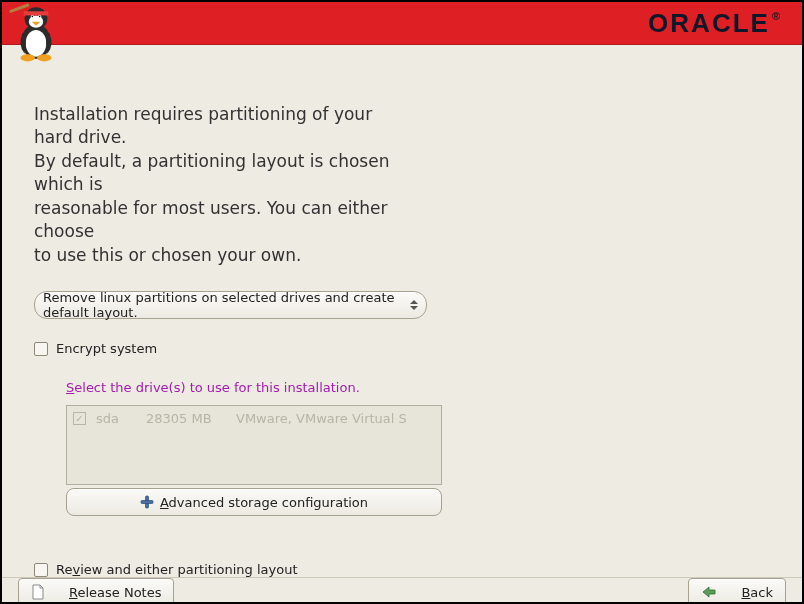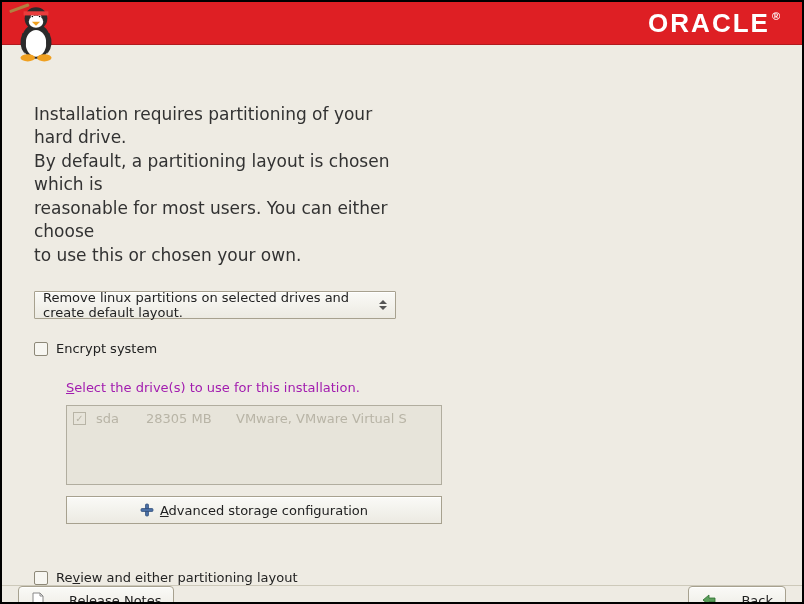--- a/index.html
+++ b/index.html
@@ -34,42 +34,42 @@
       margin-left: -1px; margin-top: 18px;
       position: relative; z-index: 2;
       display: flex; align-items: center; justify-content: center;
     }
     .penguin svg { width: 62px; height: 62px; }
     .oracle-logo {
       font-family: Arial, Helvetica, sans-serif;
       font-weight: bold;
       font-size: 26px;
       letter-spacing: 2px;
-      color: #ffffff;
+      color: #0f172a;
       display: flex; align-items: center;
     }
     .oracle-reg { font-size: 11px; margin-left: 2px; position: relative; top: -8px; }
     
     .main {
       flex: 1;
       padding: 58px 32px 0 32px;
       position: relative;
     }
     .intro {
       font-size: 17px;
       color: #323232;
       line-height: 1.38;
       margin-bottom: 24px;
       max-width: 380px;
     }
     .dropdown {
-      width: 362px; height: 28px;
+      width: 393px; height: 28px;
       background: linear-gradient(#fafaf7,#eceae2);
       border: 1px solid #a7a18f;
-      border-radius: 1px;
+      border-radius: 13px;
       display: flex; align-items: center;
       padding: 0 6px 0 8px;
       box-shadow: inset 0 1px 0 #fff;
       cursor: pointer;
     }
     .dropdown-text { flex: 1; font-size: 13px; color: #222; }
     .dropdown-arrow {
       width: 12px; display: flex; flex-direction: column; align-items: center;
       gap: 2px;
     }
@@ -103,24 +103,24 @@
     .drive-item { display: flex; align-items: center; gap: 10px; color: #b8b4a6; }
     .drive-check { 
       width: 13px; height: 13px; 
       border: 1px solid #b8b4a6; 
       background: #e7e4da;
       display:flex;align-items:center;justify-content:center;
       font-size: 10px; color:#b8b4a6;
     }
     .adv-btn {
       width: 376px; height: 28px;
-      margin-top: 11px;
+      margin-top: 3px;
       background: linear-gradient(#fafaf7,#eceae2);
       border: 1px solid #a7a18f;
-      border-radius: 0;
+      border-radius: 8px;
       display: flex; align-items: center; justify-content: center;
       gap: 6px;
       cursor: pointer;
       box-shadow: inset 0 1px 0 #fff;
       font-size: 13px;
     }
     .plus-icon { width: 14px; height: 14px; }
     .review-row { margin-top: 46px; }
     
     .footer {

